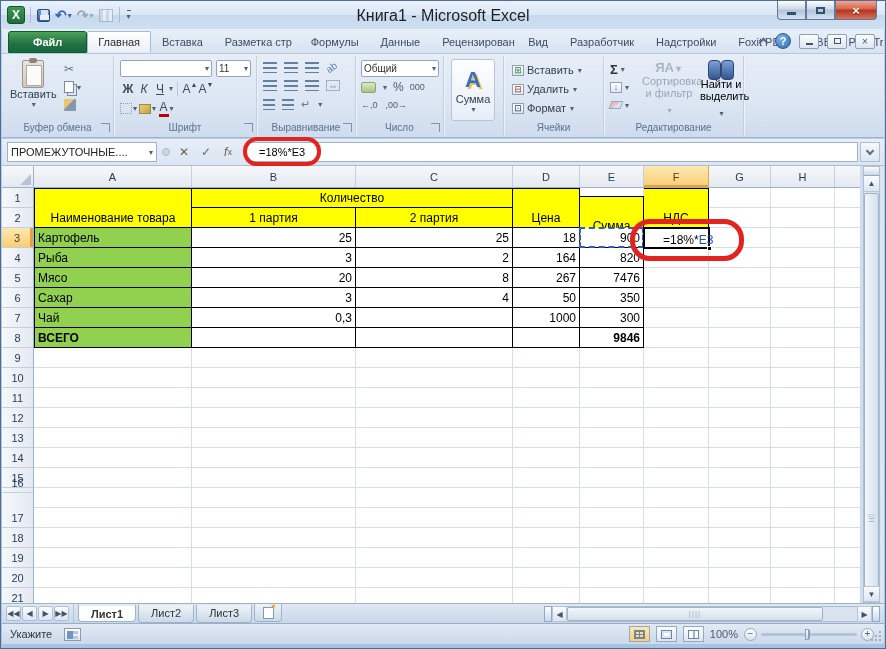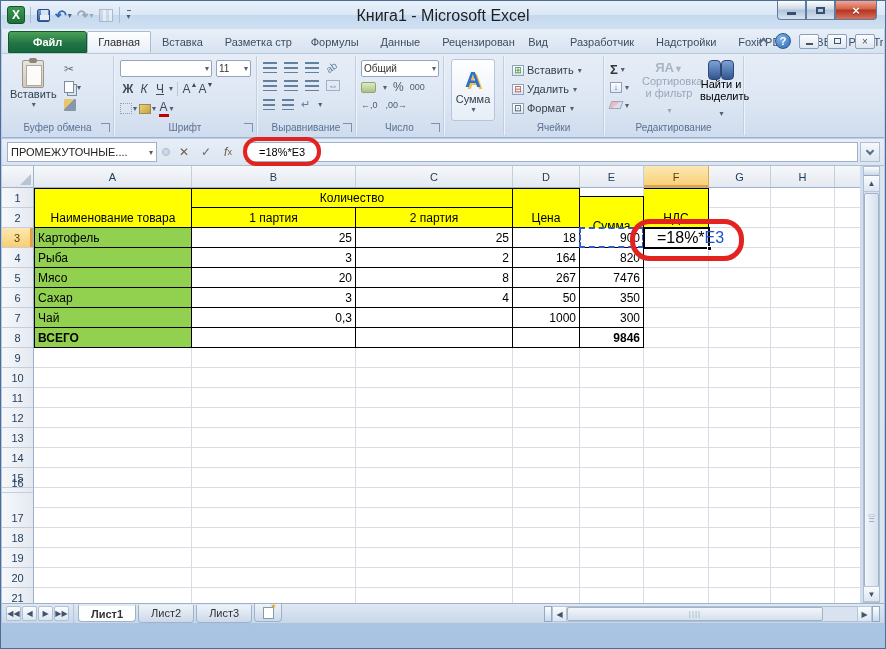--- a/index.html
+++ b/index.html
@@ -106,22 +106,22 @@
   .cell{position:absolute;font-size:12px;color:#000;display:flex;align-items:center;padding:0 3px;background:#fff;overflow:hidden;white-space:nowrap;}
   .cell.right{justify-content:flex-end;}
   .cell.center{justify-content:center;}
   .cell.vbottom{align-items:flex-end;padding-bottom:2px;}
   .cell.bold{font-weight:bold;}
   .cell.yellow{background:#ffff00;}
   .cell.green{background:#92d050;}
   .cell.bordered{border-right:1px solid #000;border-bottom:1px solid #000;}
   .cell.bt{border-top:1px solid #000;}
   .cell.bl{border-left:1px solid #000;}
-  .editcell{position:absolute;background:#fff;border:2px solid #000;display:flex;align-items:flex-start;
-    font-size:16px;padding-left:12px;z-index:4;}
+  .editcell{position:absolute;background:#fff;border:2px solid #000;display:flex;align-items:flex-end;
+    font-size:12px;padding-left:18px;z-index:4;}
   .editcell .ref{color:#1f51c7;}
   .caret{width:1px;height:13px;background:#000;margin-left:1px;}
   .fillhandle{position:absolute;right:-4px;bottom:-4px;width:5px;height:5px;background:#000;border:1px solid #fff;}
   .refoverlay{position:absolute;border:2px dashed #2e5bc7;z-index:3;}
   
   .vscroll{position:absolute;right:1px;top:165px;width:24px;height:437px;background:linear-gradient(to right,#cfdcec,#dde7f2);padding:0 3px;}
   .vtrack{position:absolute;left:3px;right:4px;top:0;bottom:0;background:#d9e3ef;border:1px solid #aebfd4;}
   .split-h{height:9px;background:linear-gradient(#fdfeff,#cbd8e8);border-bottom:1px solid #93a8c2;}
   .sbtn{height:16px;display:flex;align-items:center;justify-content:center;font-size:8px;color:#44536a;background:linear-gradient(#fafcfe,#dbe5f0);border-bottom:1px solid #b6c5d8;}
   .vthumb{position:absolute;left:0;right:0;top:26px;height:394px;background:linear-gradient(to right,#f2f6fa,#d6e0ec);
@@ -544,17 +544,42 @@
       <div class="hsplit"></div>
       <div class="harrow">◀</div>
       <div class="htrack">
           <div class="hthumb"></div>
         </div>
       <div class="harrow">▶</div>
       <div class="hsplit"></div>
     </div>
   </div>
 
+  <div class="statusbar">
+    <span class="mode">Укажите</span>
+    <span class="recicon"></span>
+    <div class="statusright">
+      <div class="viewb sel">
+          <span class="vb-grid"></span>
+        </div>
+      <div class="viewb">
+          <span class="vb-page"></span>
+        </div>
+      <div class="viewb">
+          <span class="vb-break"></span>
+        </div>
+      <span class="zoomtxt">100%</span>
+      <div class="slider">
+        <div class="scirc">−</div>
+        <div class="strack">
+            <span class="stick"></span>
+            <span class="sknob"></span>
+          </div>
+        <div class="scirc">+</div>
+      </div>
+    </div>
+    <div class="resizegrip"></div>
+  </div>
 
   <div class="annotation ann-formula"></div>
   <div class="annotation ann-cell"></div>
 
 </div>
 
 </body></html>

